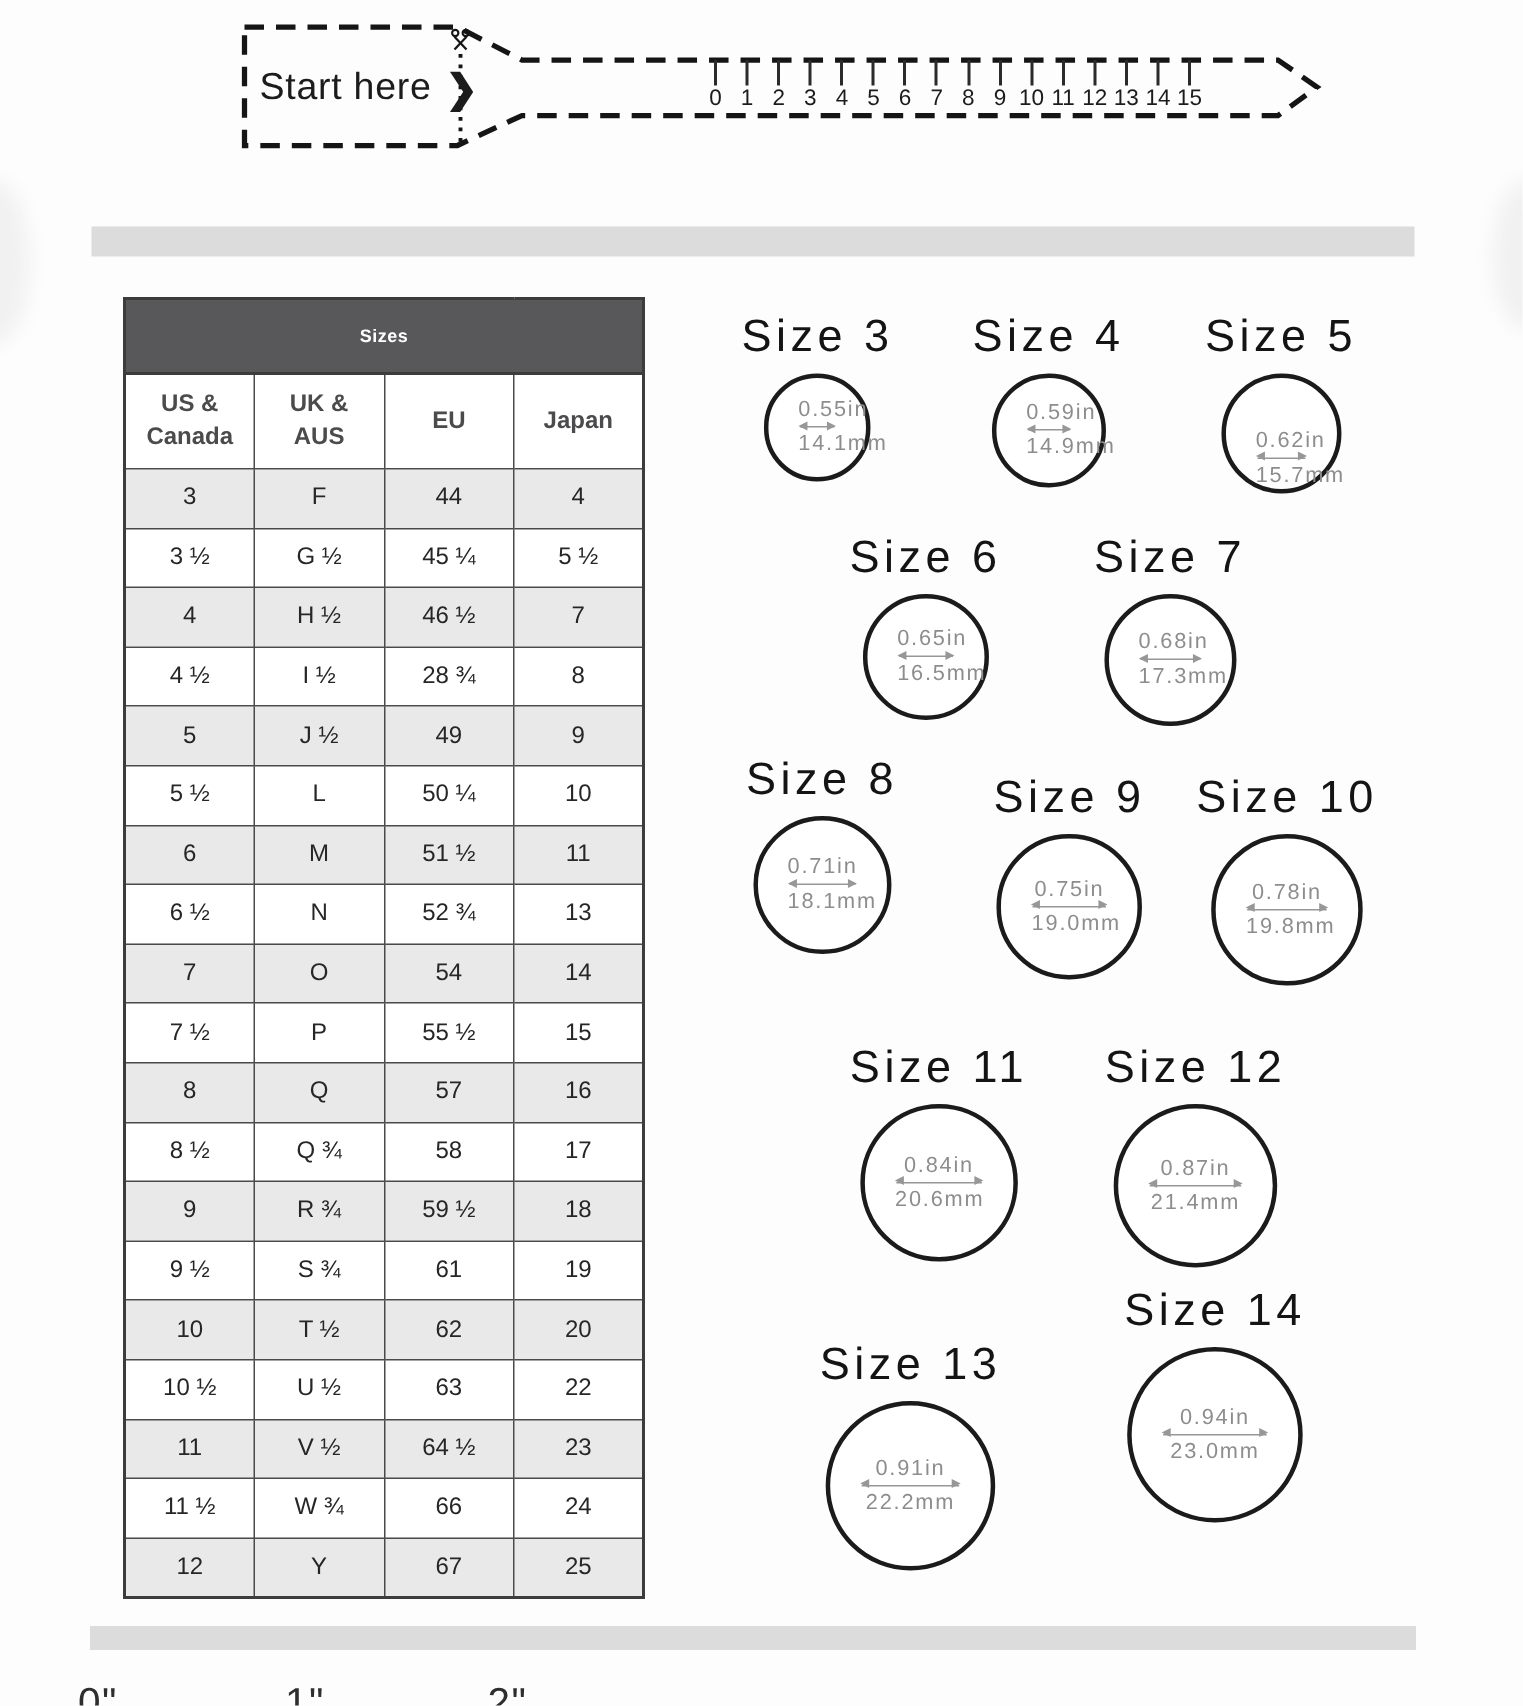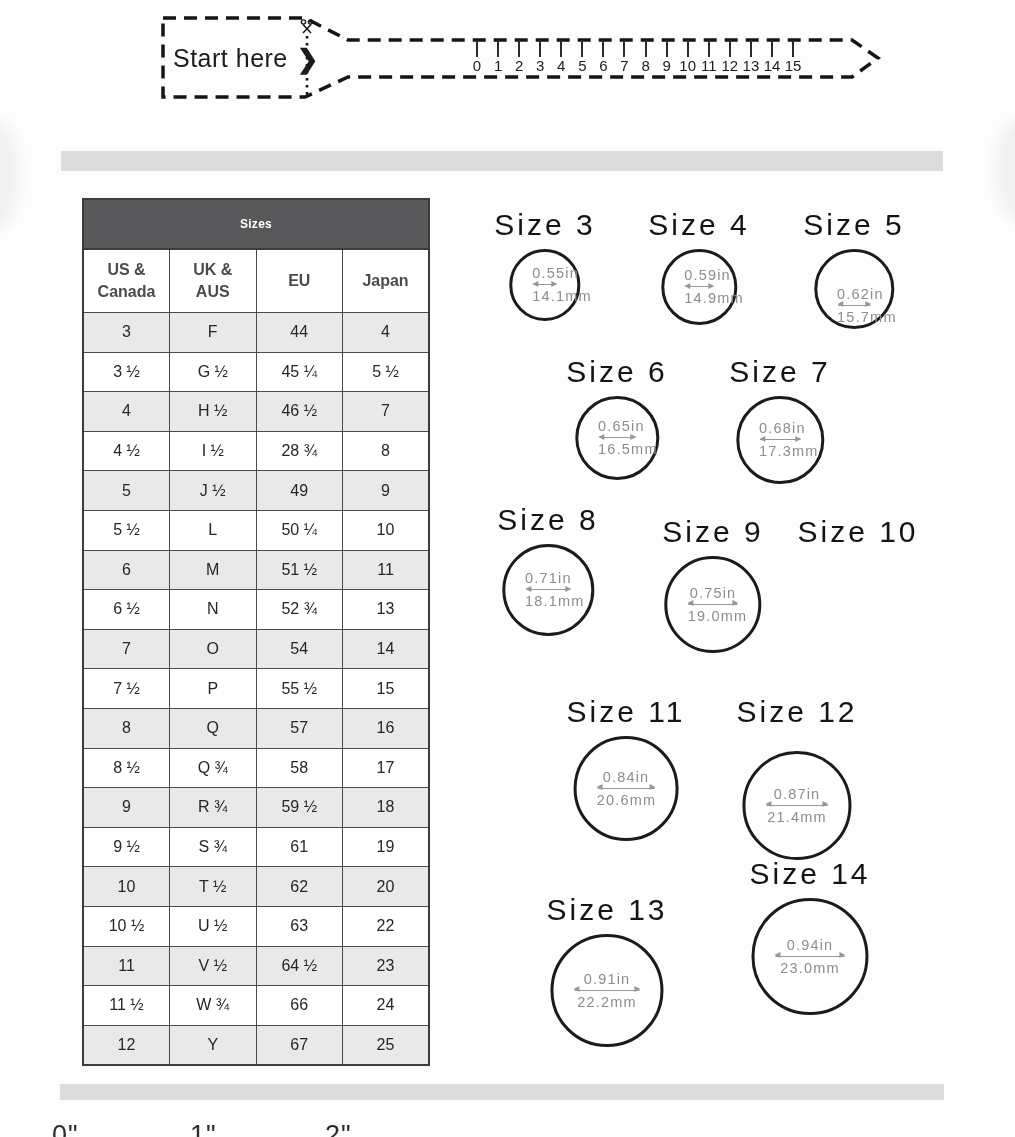--- a/index.html
+++ b/index.html
@@ -367,32 +367,39 @@
     <div class="ring-circle" style="width: 96.5px; height: 96.5px;">
       <div class="dim">
         <span class="in">0.75in</span>
         <div class="arrow"></div>
         <span class="mm">19.0mm</span>
       </div>
     </div>
   </div>
     <div class="ring" style="left: 858px; top: 516px;">
     <div class="ring-title">Size 10</div>
+    <div class="ring-circle" style="width: 100.6px; height: 100.6px;">
+      <div class="dim">
+        <span class="in">0.78in</span>
+        <div class="arrow"></div>
+        <span class="mm">19.8mm</span>
+      </div>
+    </div>
   </div>
     <div class="ring" style="left: 626px; top: 696px; justify-content: space-between;">
     <div class="ring-title">Size 11</div>
     <div class="ring-circle" style="width: 104.6px; height: 104.6px;">
       <div class="dim">
         <span class="in">0.84in</span>
         <div class="arrow"></div>
         <span class="mm">20.6mm</span>
       </div>
     </div>
   </div>
-    <div class="ring" style="left: 797px; top: 696px; gap: 15px;">
+    <div class="ring" style="left: 797px; top: 696px;">
     <div class="ring-title">Size 12</div>
     <div class="ring-circle" style="width: 108.7px; height: 108.7px;">
       <div class="dim">
         <span class="in">0.87in</span>
         <div class="arrow"></div>
         <span class="mm">21.4mm</span>
       </div>
     </div>
   </div>
     <div class="ring" style="left: 607px; top: 894px;">

